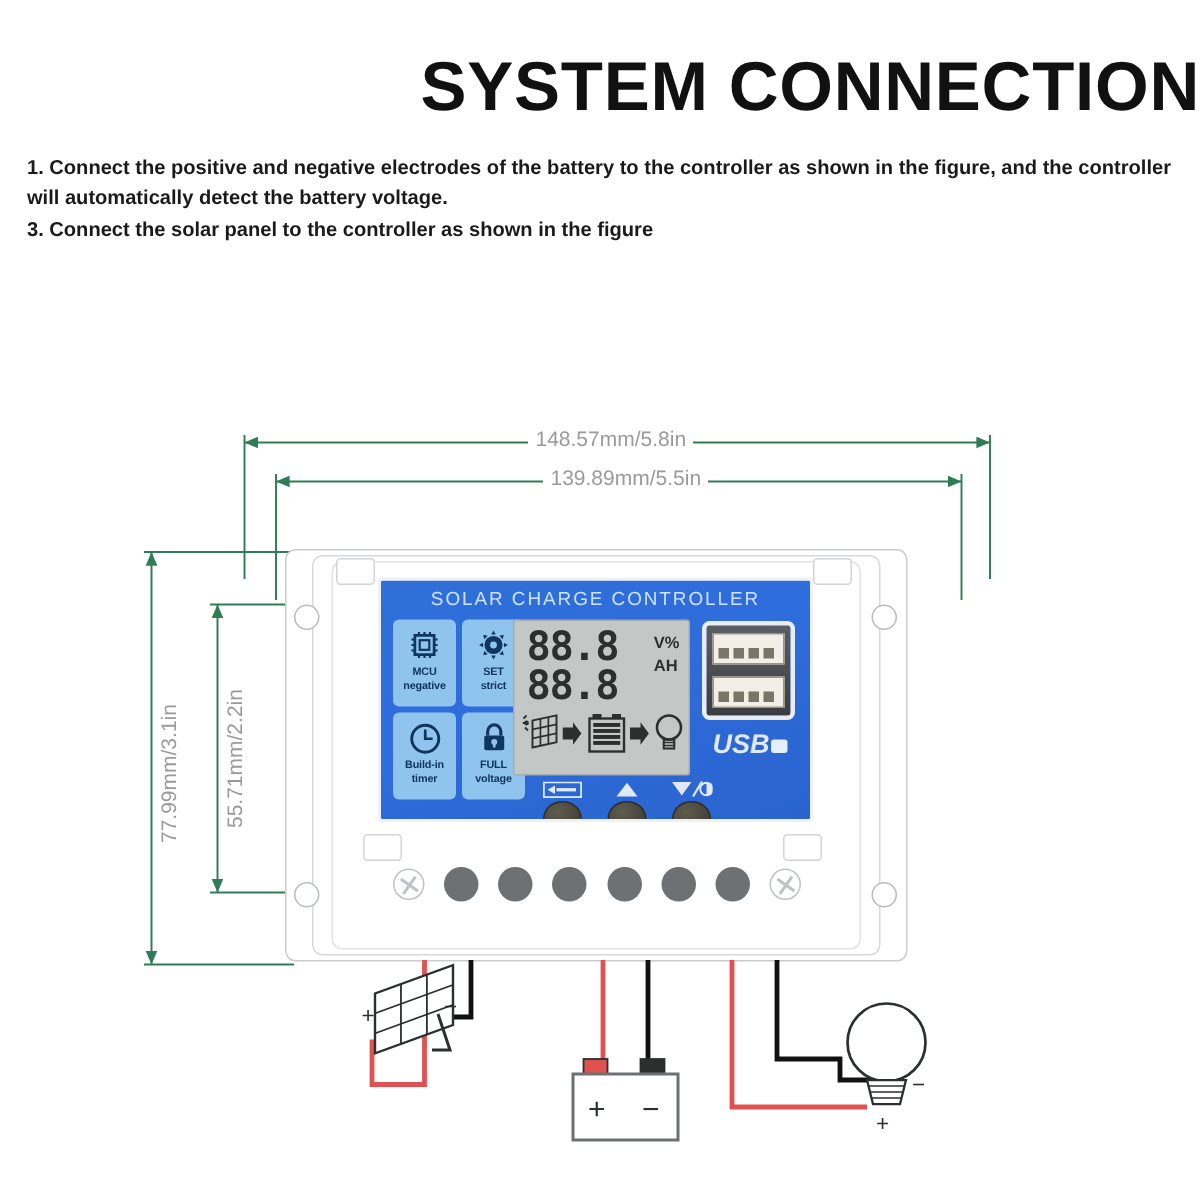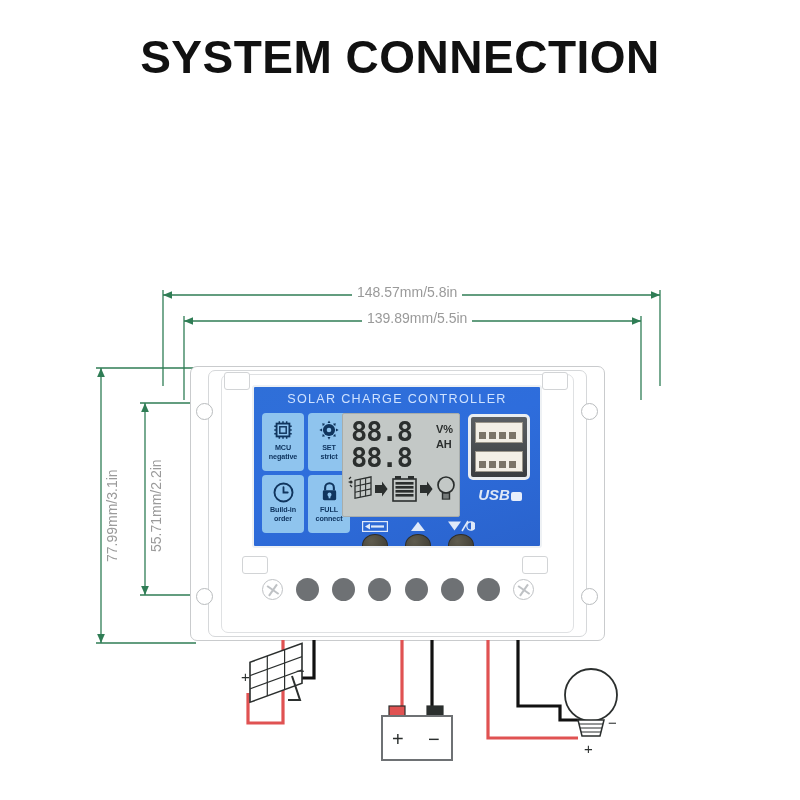--- a/index.html
+++ b/index.html
@@ -7,21 +7,21 @@
   body {
     width: 800px; height: 800px;
     background: #ffffff;
     font-family: "Liberation Sans", sans-serif;
     overflow: hidden;
     position: relative;
   }
 
   
   #page-title {
-    text-align: center;
+    text-align: right;
     font-size: 46px;
     font-weight: 700;
     letter-spacing: 0.5px;
     color: #111111;
     margin: 34px 0 0 0;
     line-height: 1;
     font-family: "Liberation Sans", sans-serif;
   }
 
   #instructions {
@@ -183,21 +183,21 @@
     border-radius: 5px;
     padding: 5px 4px;
     display: flex; flex-direction: column; justify-content: space-between;
   }
   .usb-slot {
     height: 21px; background: #f3efe6; border:1px solid #9a958a;
     display: flex; align-items: flex-end; padding: 0 3px 3px 3px; gap:3px;
   }
   .usb-pin { width: 7px; height: 7px; background:#7b7468; }
   .usb-text {
-    text-align:center; color:#dfe9f7; font-size: 15px; font-weight: 800;
+    text-align:center; color:#dfe9f7; font-size: 18px; font-weight: 800;
     font-style: italic; letter-spacing: 0px; margin-top: 6px;
     font-family: "Liberation Sans", sans-serif;
   }
   .usb-text .blk { display:inline-block; width:11px; height:9px; background:#e7eefb; border-radius:2px; vertical-align:middle; margin-left:1px;}
 
   
   .btn-row {
     position: absolute; left: 104px; top: 133px; width: 120px;
     display:flex; justify-content: space-between;
   }
@@ -233,20 +233,22 @@
 
   
   #wiring { position: absolute; left: 0; top: 0; width: 800px; height: 532px; }
 </style>
 </head>
 <body>
 
 <h1 id="page-title">SYSTEM CONNECTION</h1>
 
 <div id="instructions">
+  <p>1. Connect the positive and negative electrodes of the battery to the controller as shown in the figure, and the controller will automatically detect the battery voltage.</p>
+  <p>3. Connect the solar panel to the controller as shown in the figure</p>
 </div>
 
 <div id="diagram">
 
   <svg width="800" height="532" style="position:absolute;left:0;top:0;">
     <defs>
       <marker id="ar" markerWidth="8" markerHeight="8" refX="7" refY="3" orient="auto">
         <path d="M0,0 L7,3 L0,6 z" fill="#2f7d55"></path>
       </marker>
       <marker id="arL" markerWidth="8" markerHeight="8" refX="1" refY="3" orient="auto">
@@ -346,34 +348,34 @@
         </div>
 
         <div class="badge">
           <div class="bico">
             <svg width="23" height="23" viewBox="0 0 24 24">
               <circle cx="12" cy="12" r="9.4" fill="none" stroke="#10355e" stroke-width="2"></circle>
               <path d="M12 6.4 L12 12 L16.4 12" fill="none" stroke="#10355e" stroke-width="1.9" stroke-linecap="round"></path>
             </svg>
           </div>
           <div class="blabel">Build-in</div>
-          <div class="blabel">order</div>
+          <div class="blabel">timer</div>
         </div>
 
         <div class="badge">
           <div class="bico">
             <svg width="21" height="22" viewBox="0 0 24 24">
               <path d="M7 10 V7 a5 5 0 0 1 10 0 v3" fill="none" stroke="#10355e" stroke-width="2.4"></path>
               <rect x="4.4" y="10" width="15.2" height="11.4" rx="1.6" fill="#10355e"></rect>
               <circle cx="12" cy="15" r="2.3" fill="#8fc4ee"></circle>
               <rect x="11" y="15" width="2" height="4.2" fill="#8fc4ee"></rect>
             </svg>
           </div>
           <div class="blabel">FULL</div>
-          <div class="blabel">connect</div>
+          <div class="blabel">voltage</div>
         </div>
       </div>
 
       <div id="lcd">
         <div class="lcd-digits">
           <div class="dline">88.8</div>
           <div class="dline">88.8</div>
         </div>
         <div class="lcd-units">
           <div>V%</div>

